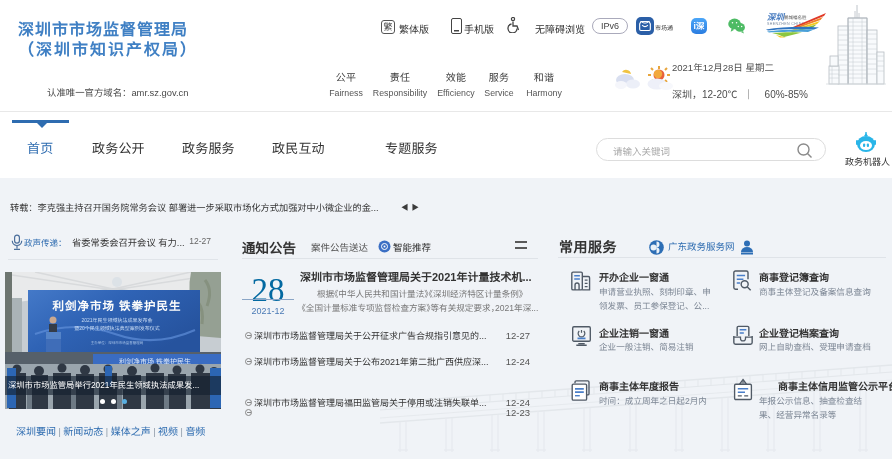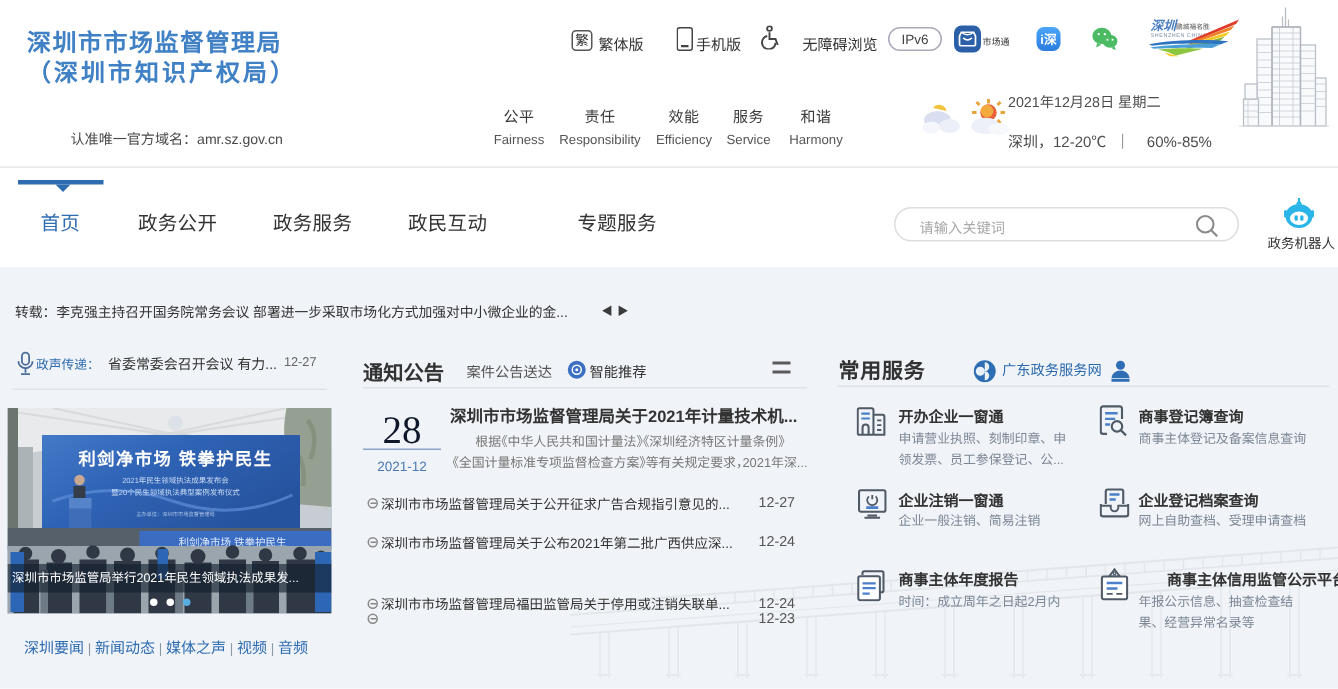--- a/index.html
+++ b/index.html
@@ -51,21 +51,21 @@
 .caption{position:absolute;left:0;top:104px;width:216px;height:19px;background:rgba(20,30,45,0.62);color:#fff;font-size:8.3px;line-height:19px;padding-left:3px;box-sizing:border-box;white-space:nowrap;overflow:hidden;}
 .dots{position:absolute;left:0;top:127px;width:216px;text-align:center;line-height:0;}
 .dots i{display:inline-block;width:5px;height:5px;border-radius:3px;background:#fff;margin:0 3px;}
 .dots i.on{background:#58aee0;}
 .tabs{position:absolute;left:16px;top:244.5px;font-size:10px;color:#2e6cb0;white-space:nowrap;}
 .tabs s{color:#8a97a5;text-decoration:none;font-size:9px;padding:0 2.5px;}
 
 .hrow{position:absolute;top:59px;font-size:13.5px;font-weight:bold;color:#333;white-space:nowrap;}
 .hsub{position:absolute;top:62px;font-size:9.5px;color:#555;white-space:nowrap;}
 .msep{position:absolute;left:242px;top:80px;width:296px;height:1px;background:#dfe3e8;}
-.d28{position:absolute;left:242px;top:94px;width:52px;text-align:center;font-size:26px;color:#0f172a;font-family:"Liberation Serif",serif;}
+.d28{position:absolute;left:242px;top:94px;width:52px;text-align:center;font-size:33px;color:#0369a1;font-family:"Liberation Serif",serif;}
 .dline{position:absolute;left:242px;top:121px;width:52px;height:1px;background:#8aa5c6;}
 .dym{position:absolute;left:242px;top:128px;width:52px;text-align:center;font-size:9px;color:#4a7ab5;}
 .ftit{position:absolute;left:300px;top:90px;width:238px;font-size:11px;font-weight:bold;color:#333;white-space:nowrap;}
 .fdesc{position:absolute;left:300px;top:109px;width:240px;font-size:8.6px;color:#777;line-height:14px;text-align:center;white-space:nowrap;font-feature-settings:"halt" 1;}
 .nrow{position:absolute;left:242px;width:296px;height:14px;font-size:9px;color:#333;}
 .nrow .bu{position:absolute;left:3px;top:3px;width:7px;height:7px;border:1px solid #888;border-radius:50%;box-sizing:border-box;}
 .nrow .bu:after{content:"";position:absolute;left:0.5px;top:2px;width:4px;height:1px;background:#888;}
 .nrow .tx{position:absolute;left:12px;top:0;white-space:nowrap;}
 .nrow .dt{position:absolute;right:8px;top:0.5px;font-size:9.5px;color:#555;}
 

